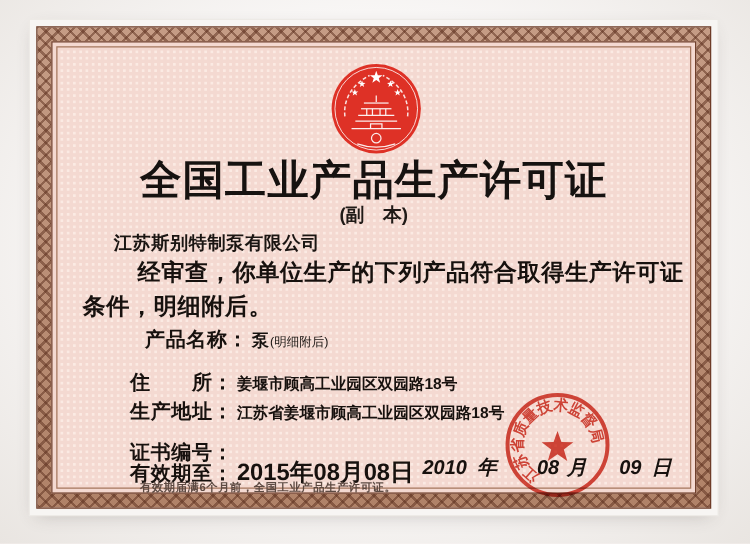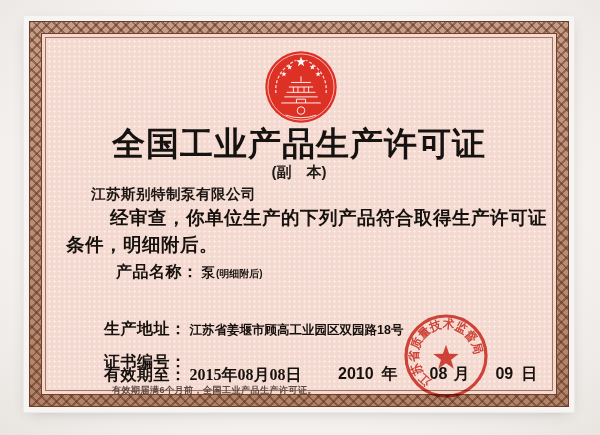--- a/index.html
+++ b/index.html
@@ -37,29 +37,29 @@
     font-size:15px;font-weight:700;color:#201a17;}
   .company{left:49px;top:151px;font-size:14.5px;font-weight:700;letter-spacing:.5px;}
   .statement{left:24px;top:170px;width:498px;font-size:18.5px;font-weight:800;
     line-height:27px;letter-spacing:.5px;color:#17110e;}
   .statement .indent{padding-left:44px;}
   .row{display:flex;align-items:baseline;white-space:nowrap;}
   .row .lbl{font-size:16px;font-weight:800;letter-spacing:.5px;color:#17110e;}
   .row .val{font-size:12.5px;font-weight:700;margin-left:3px;color:#17110e;}
   .row-product{left:74px;top:228px;}
   .row-product .val{font-size:13.5px;}
-  .row-product .detail{font-size:10px;font-weight:700;margin-left:1px;}
+  .row-product .detail{font-size:10px;font-weight:400;margin-left:1px;}
   .row-address{left:62px;top:262px;}
   .row-prod-address{left:62px;top:285px;}
   .row-cert-no{left:62px;top:318px;}
   .row-cert-no .val{font-size:13.5px;letter-spacing:.3px;}
   .row-valid{left:62px;top:331px;}
-  .row-valid .val{font-size:16px;font-family:Liberation Serif, serif;}
+  .row-valid .val{font-size:19px;}
   .note{left:70px;top:350px;font-size:9px;font-weight:600;color:#5d4a42;letter-spacing:.5px;}
-  .date-row{left:296px;top:330px;display:flex;align-items:baseline;white-space:nowrap;color:#17110e;}
+  .date-row{left:296px;top:330px;display:flex;align-items:baseline;white-space:nowrap;color:#17110e;font-style:italic;}
   .date-row .num{font-size:16px;font-weight:800;}
   .date-row .unit{font-size:16px;font-weight:800;}
   .d-yu{margin-left:8px;}
   .d-mo{margin-left:32px;font-size:14px;}
   .d-mu{margin-left:6px;font-size:18px;}
   .d-da{margin-left:26px;font-size:14px;}
   .d-du{margin-left:8px;}
   .seal{left:349px;top:267px;width:110px;height:110px;mix-blend-mode:multiply;pointer-events:none;}
 </style>
 </head>
@@ -103,20 +103,24 @@
       <div class="indent">经审查，你单位生产的下列产品符合取得生产许可证</div>
       <div>条件，明细附后。</div>
     </div>
 
     <div class="abs row row-product">
       <span class="lbl">产品名称：</span>
       <span class="val">泵</span>
       <span class="detail">(明细附后)</span>
     </div>
 
+    <div class="abs row row-address">
+      <span class="lbl">住　　所：</span>
+      <span class="val">姜堰市顾高工业园区双园路18号</span>
+    </div>
 
     <div class="abs row row-prod-address">
       <span class="lbl">生产地址：</span>
       <span class="val">江苏省姜堰市顾高工业园区双园路18号</span>
     </div>
 
     <div class="abs row row-cert-no">
       <span class="lbl">证书编号：</span>
     </div>
 

